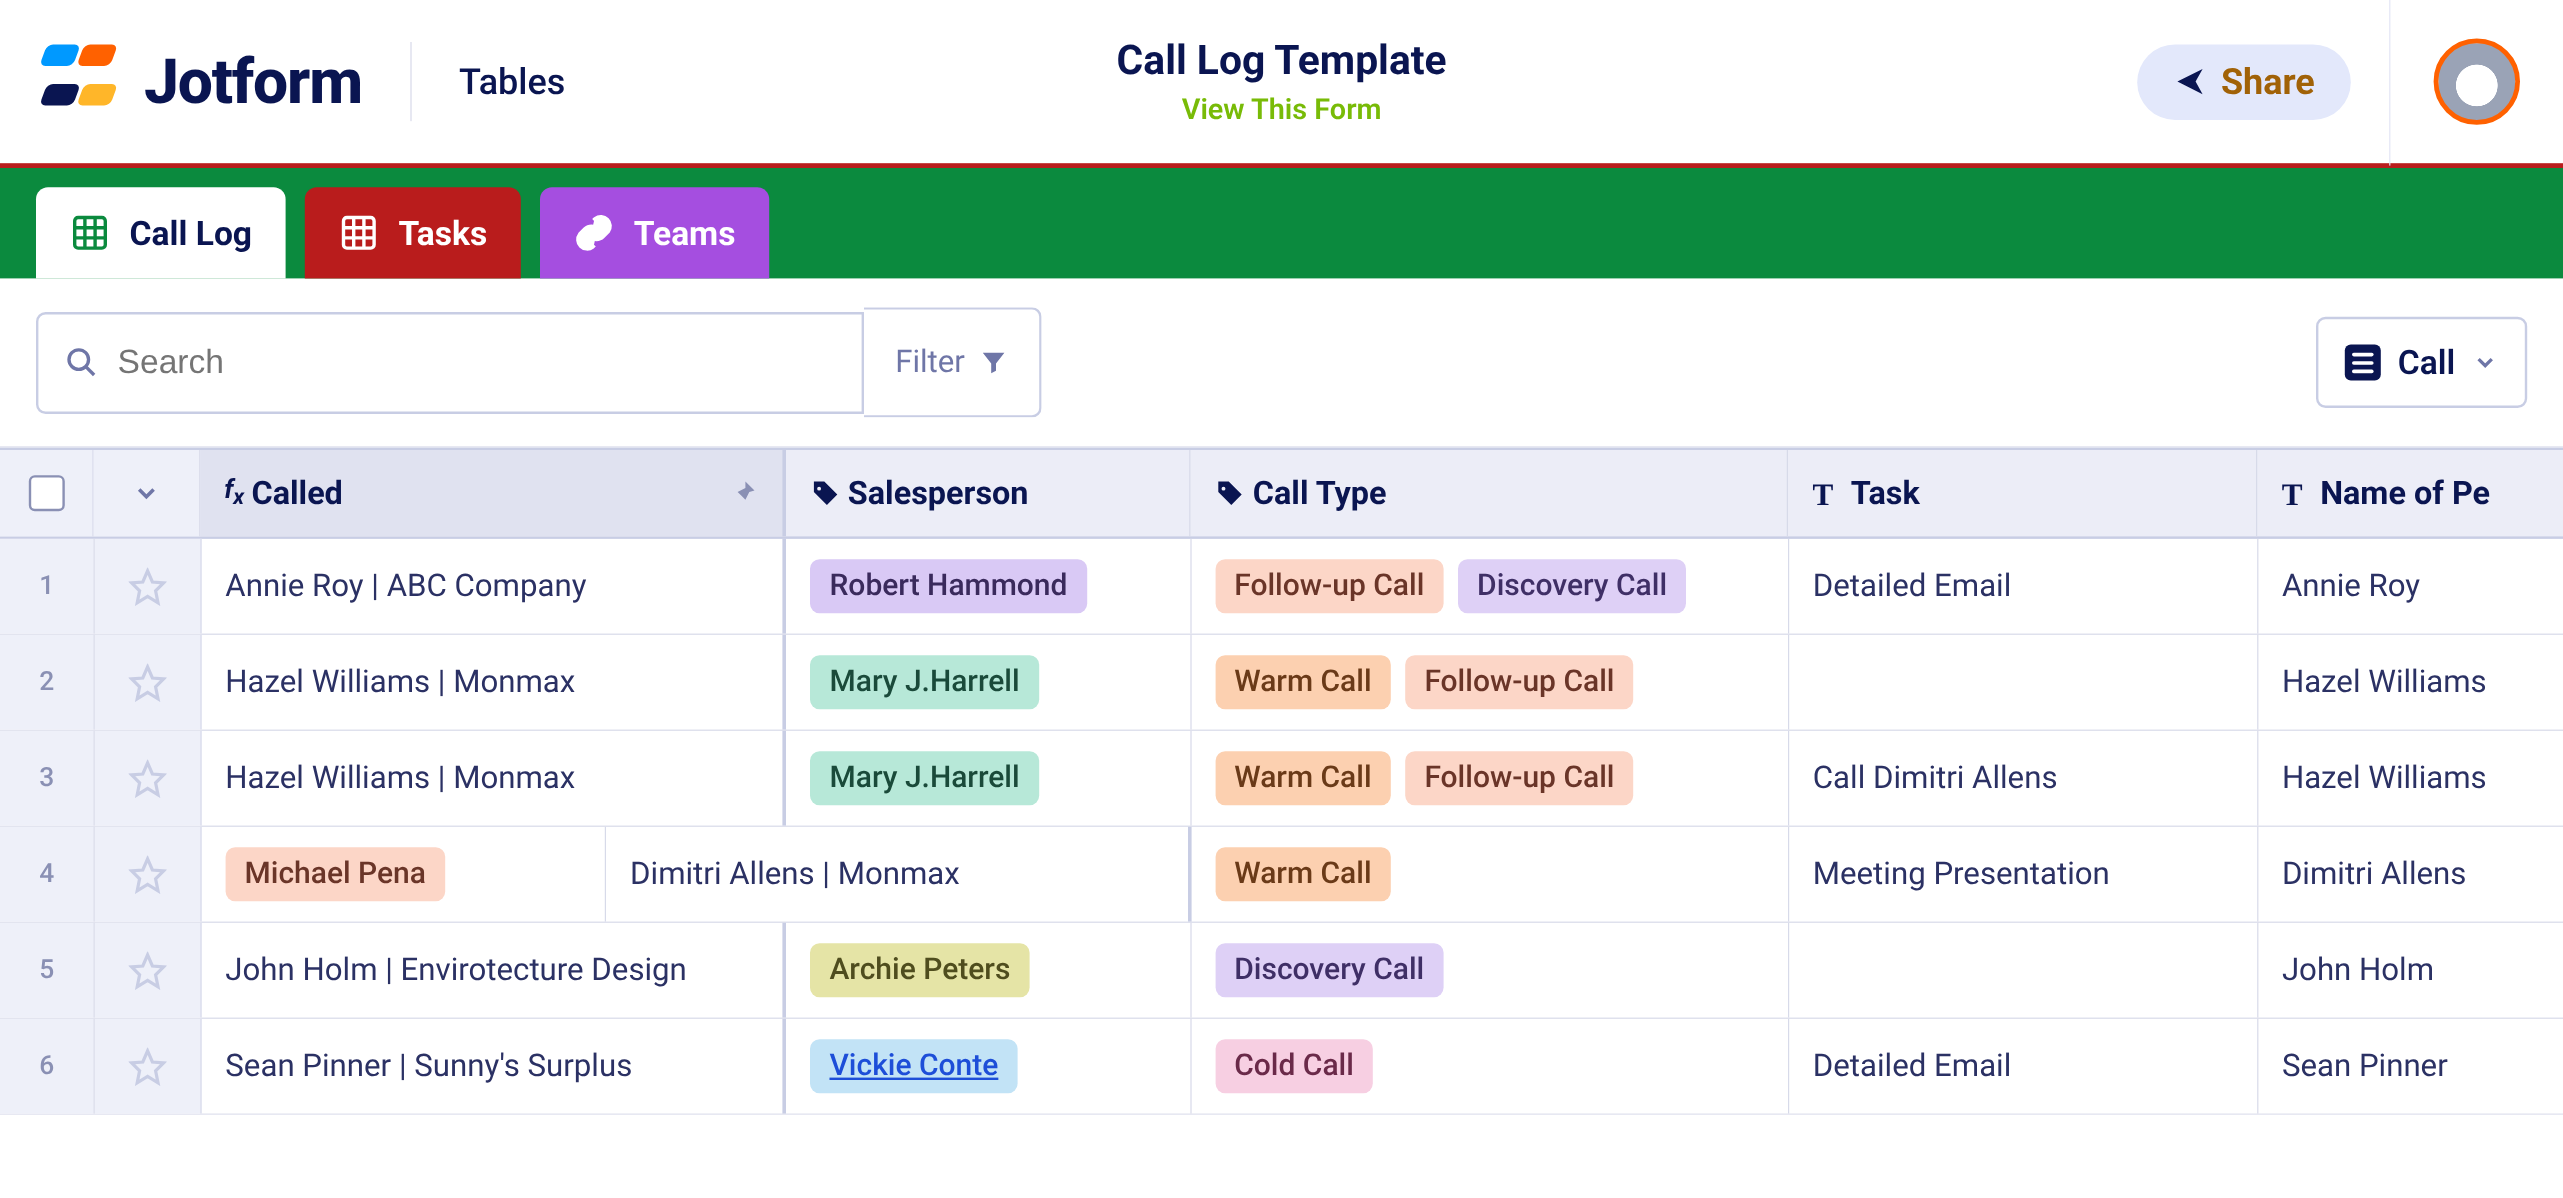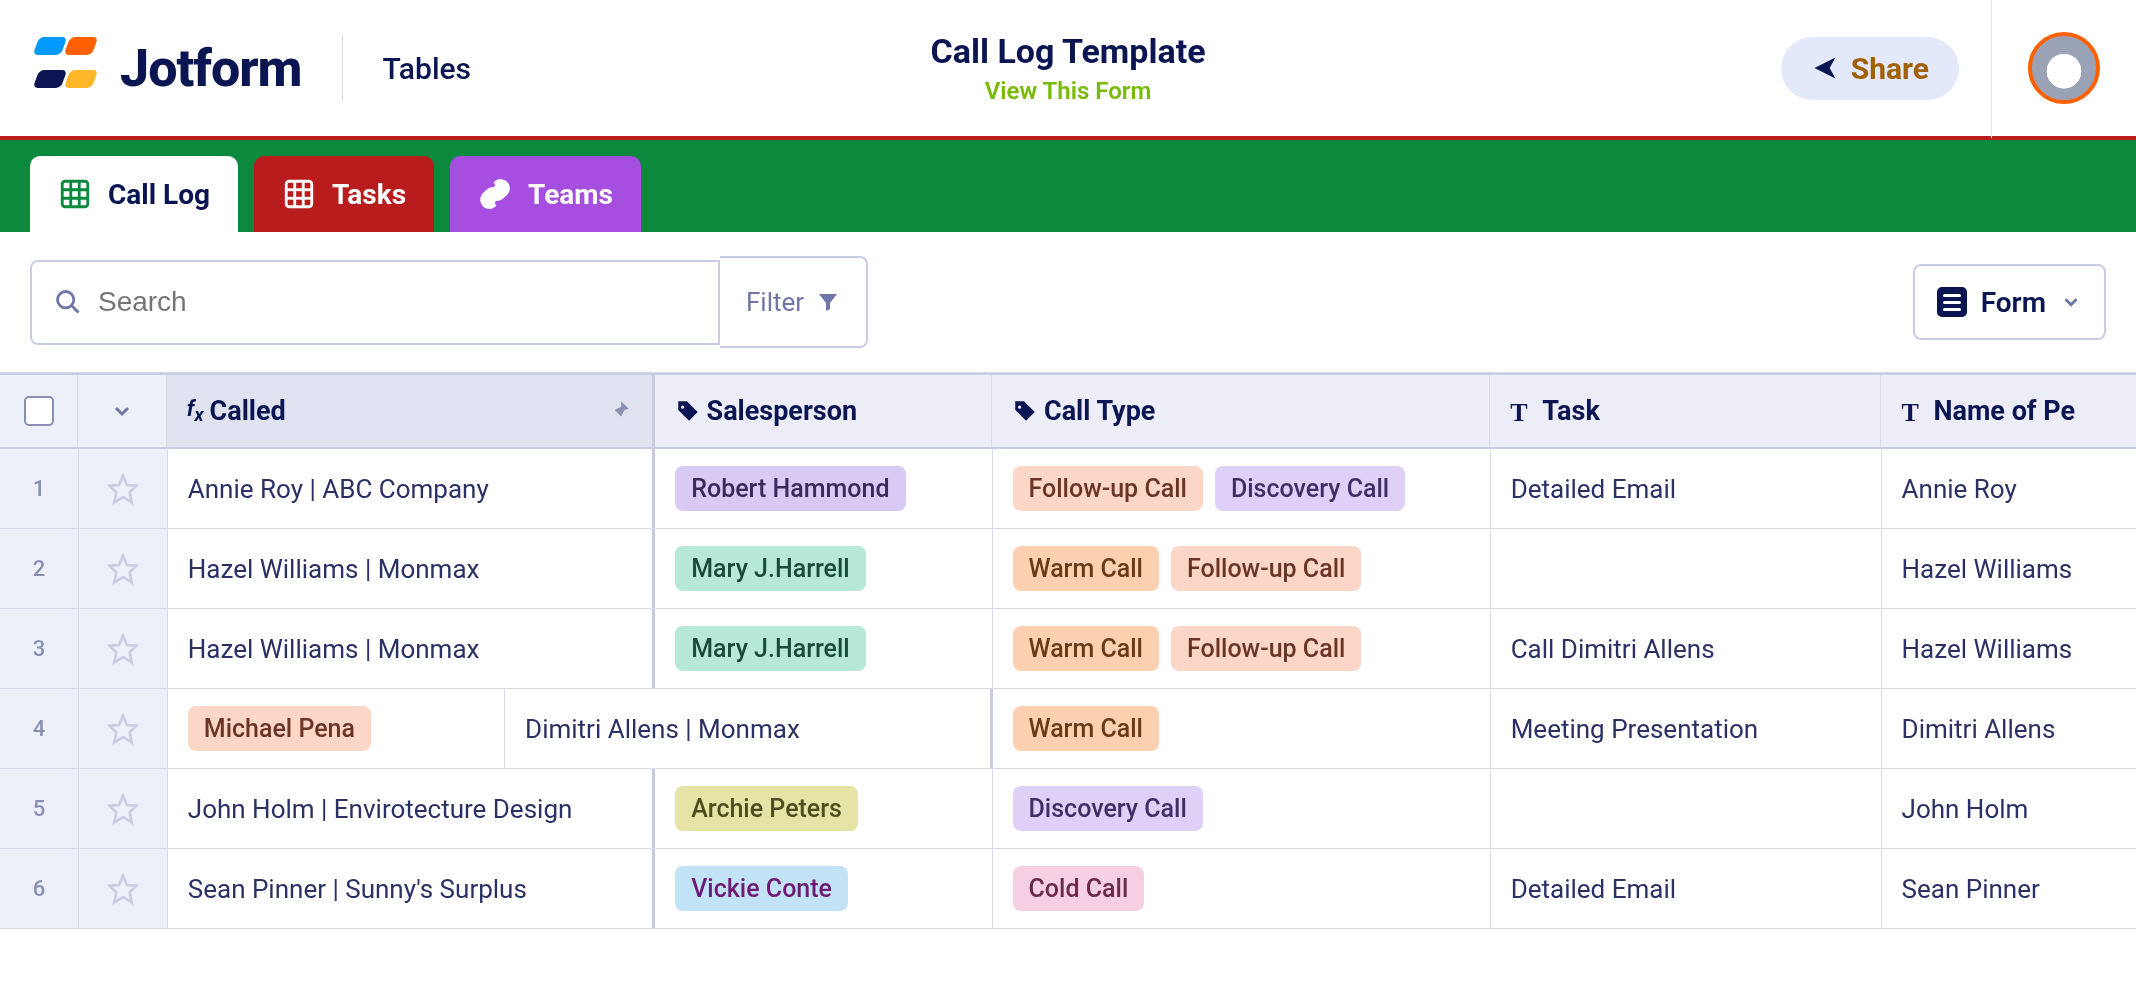--- a/index.html
+++ b/index.html
@@ -255,21 +255,21 @@
   font-weight: 500;
   margin-right: 12px;
   white-space: nowrap;
 }
 .chip.purple { background:#d9c9f5; color:#3a2a5c; }
 .chip.teal   { background:#b7e8d8; color:#1a4a3a; }
 .chip.orange { background:#fcd0b0; color:#6a3a18; }
 .chip.peach  { background:#fcd6c7; color:#6a3528; }
 .chip.lav    { background:#ded0f6; color:#3f2f66; }
 .chip.yellow { background:#e5e4a6; color:#4f4d1e; }
-.chip.blue   { background:#c2e3f6; color:#701a75; }
+.chip.blue   { background:#c2e3f6; color:#1d4ed8;text-decoration:underline; }
 .chip.pink   { background:#f7cfe2; color:#6a2a49; }
 </style>
 </head>
 <body>
 
 <div class="header">
   <div class="logo-block">
     <div class="logo-mark">
       <span class="lm1"></span>
         <span class="lm2"></span>
@@ -342,21 +342,21 @@
     <svg viewBox="0 0 24 24">
         <path d="M3 4h18l-7 9v6l-4 2v-8z"></path>
       </svg>
   </div>
   <div class="form-view-btn">
     <div class="form-icon">
         <span></span>
         <span></span>
         <span></span>
       </div>
-    <span>Form</span>
+    <span>Call</span>
     <svg class="chev" viewBox="0 0 24 24">
         <polyline points="6 9 12 15 18 9"></polyline>
       </svg>
   </div>
 </div>
 
 <div class="table-wrap">
 
   <div class="trow header-row">
     <div class="cell col-check">

